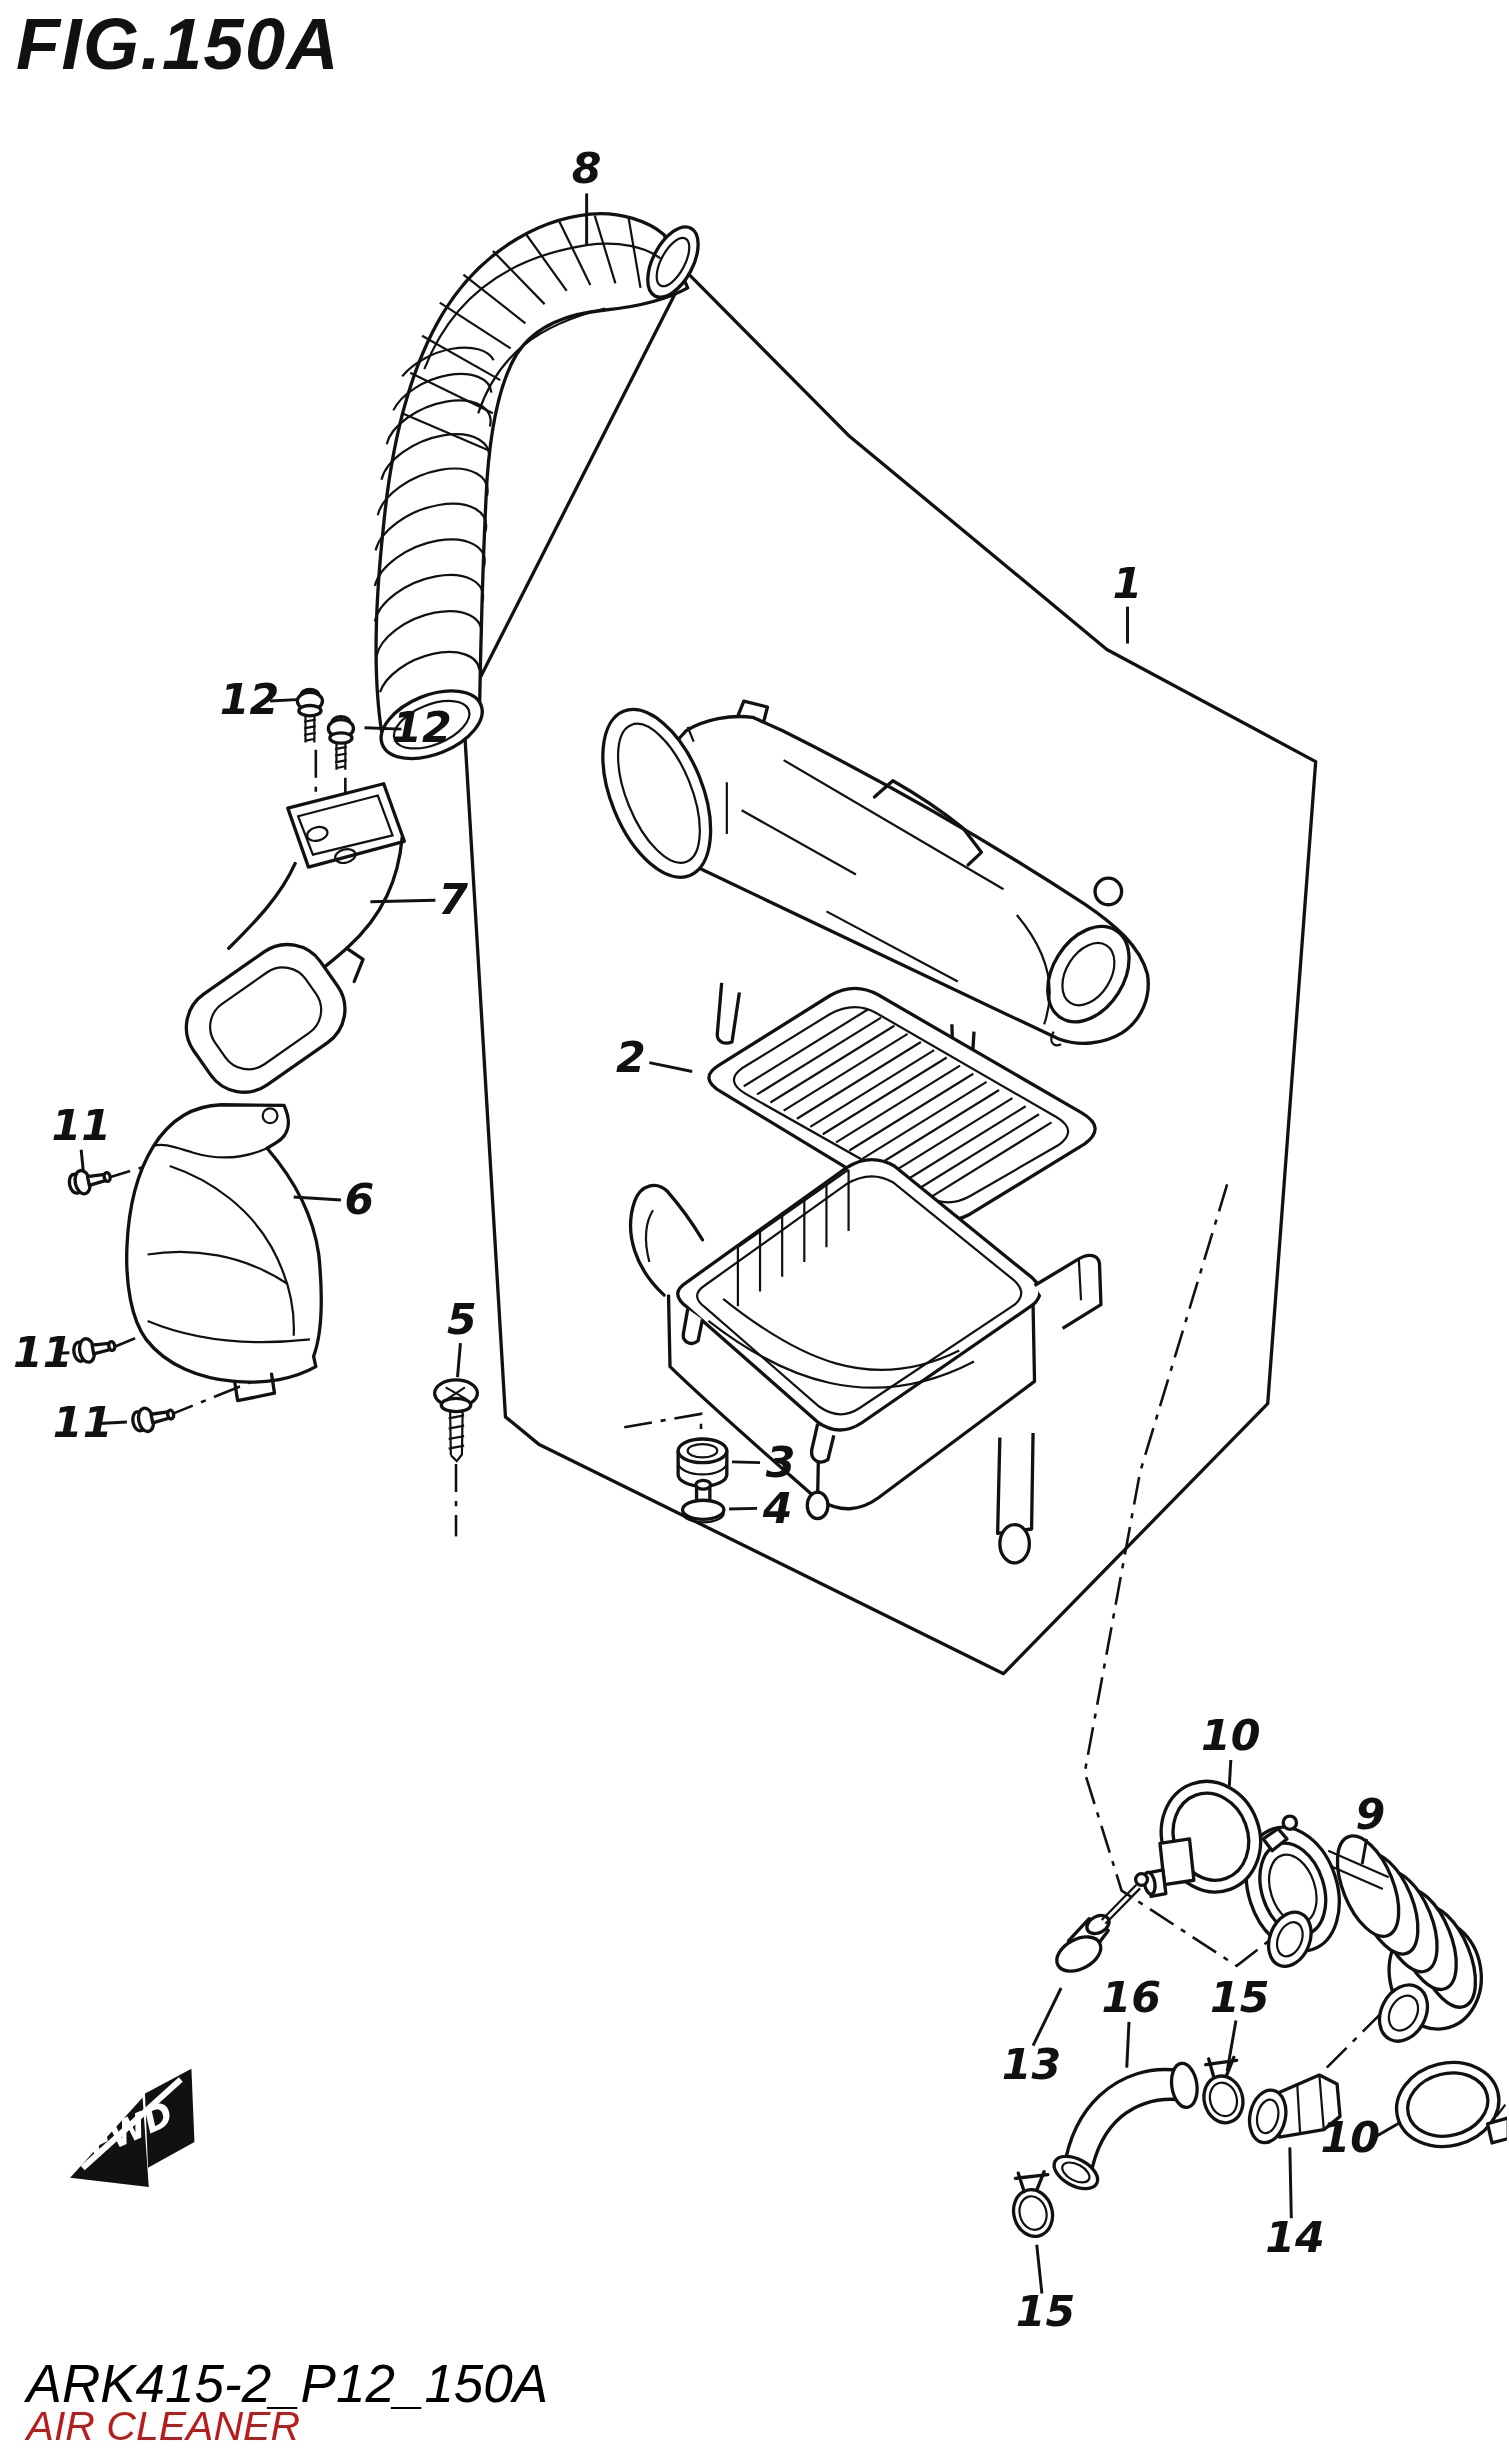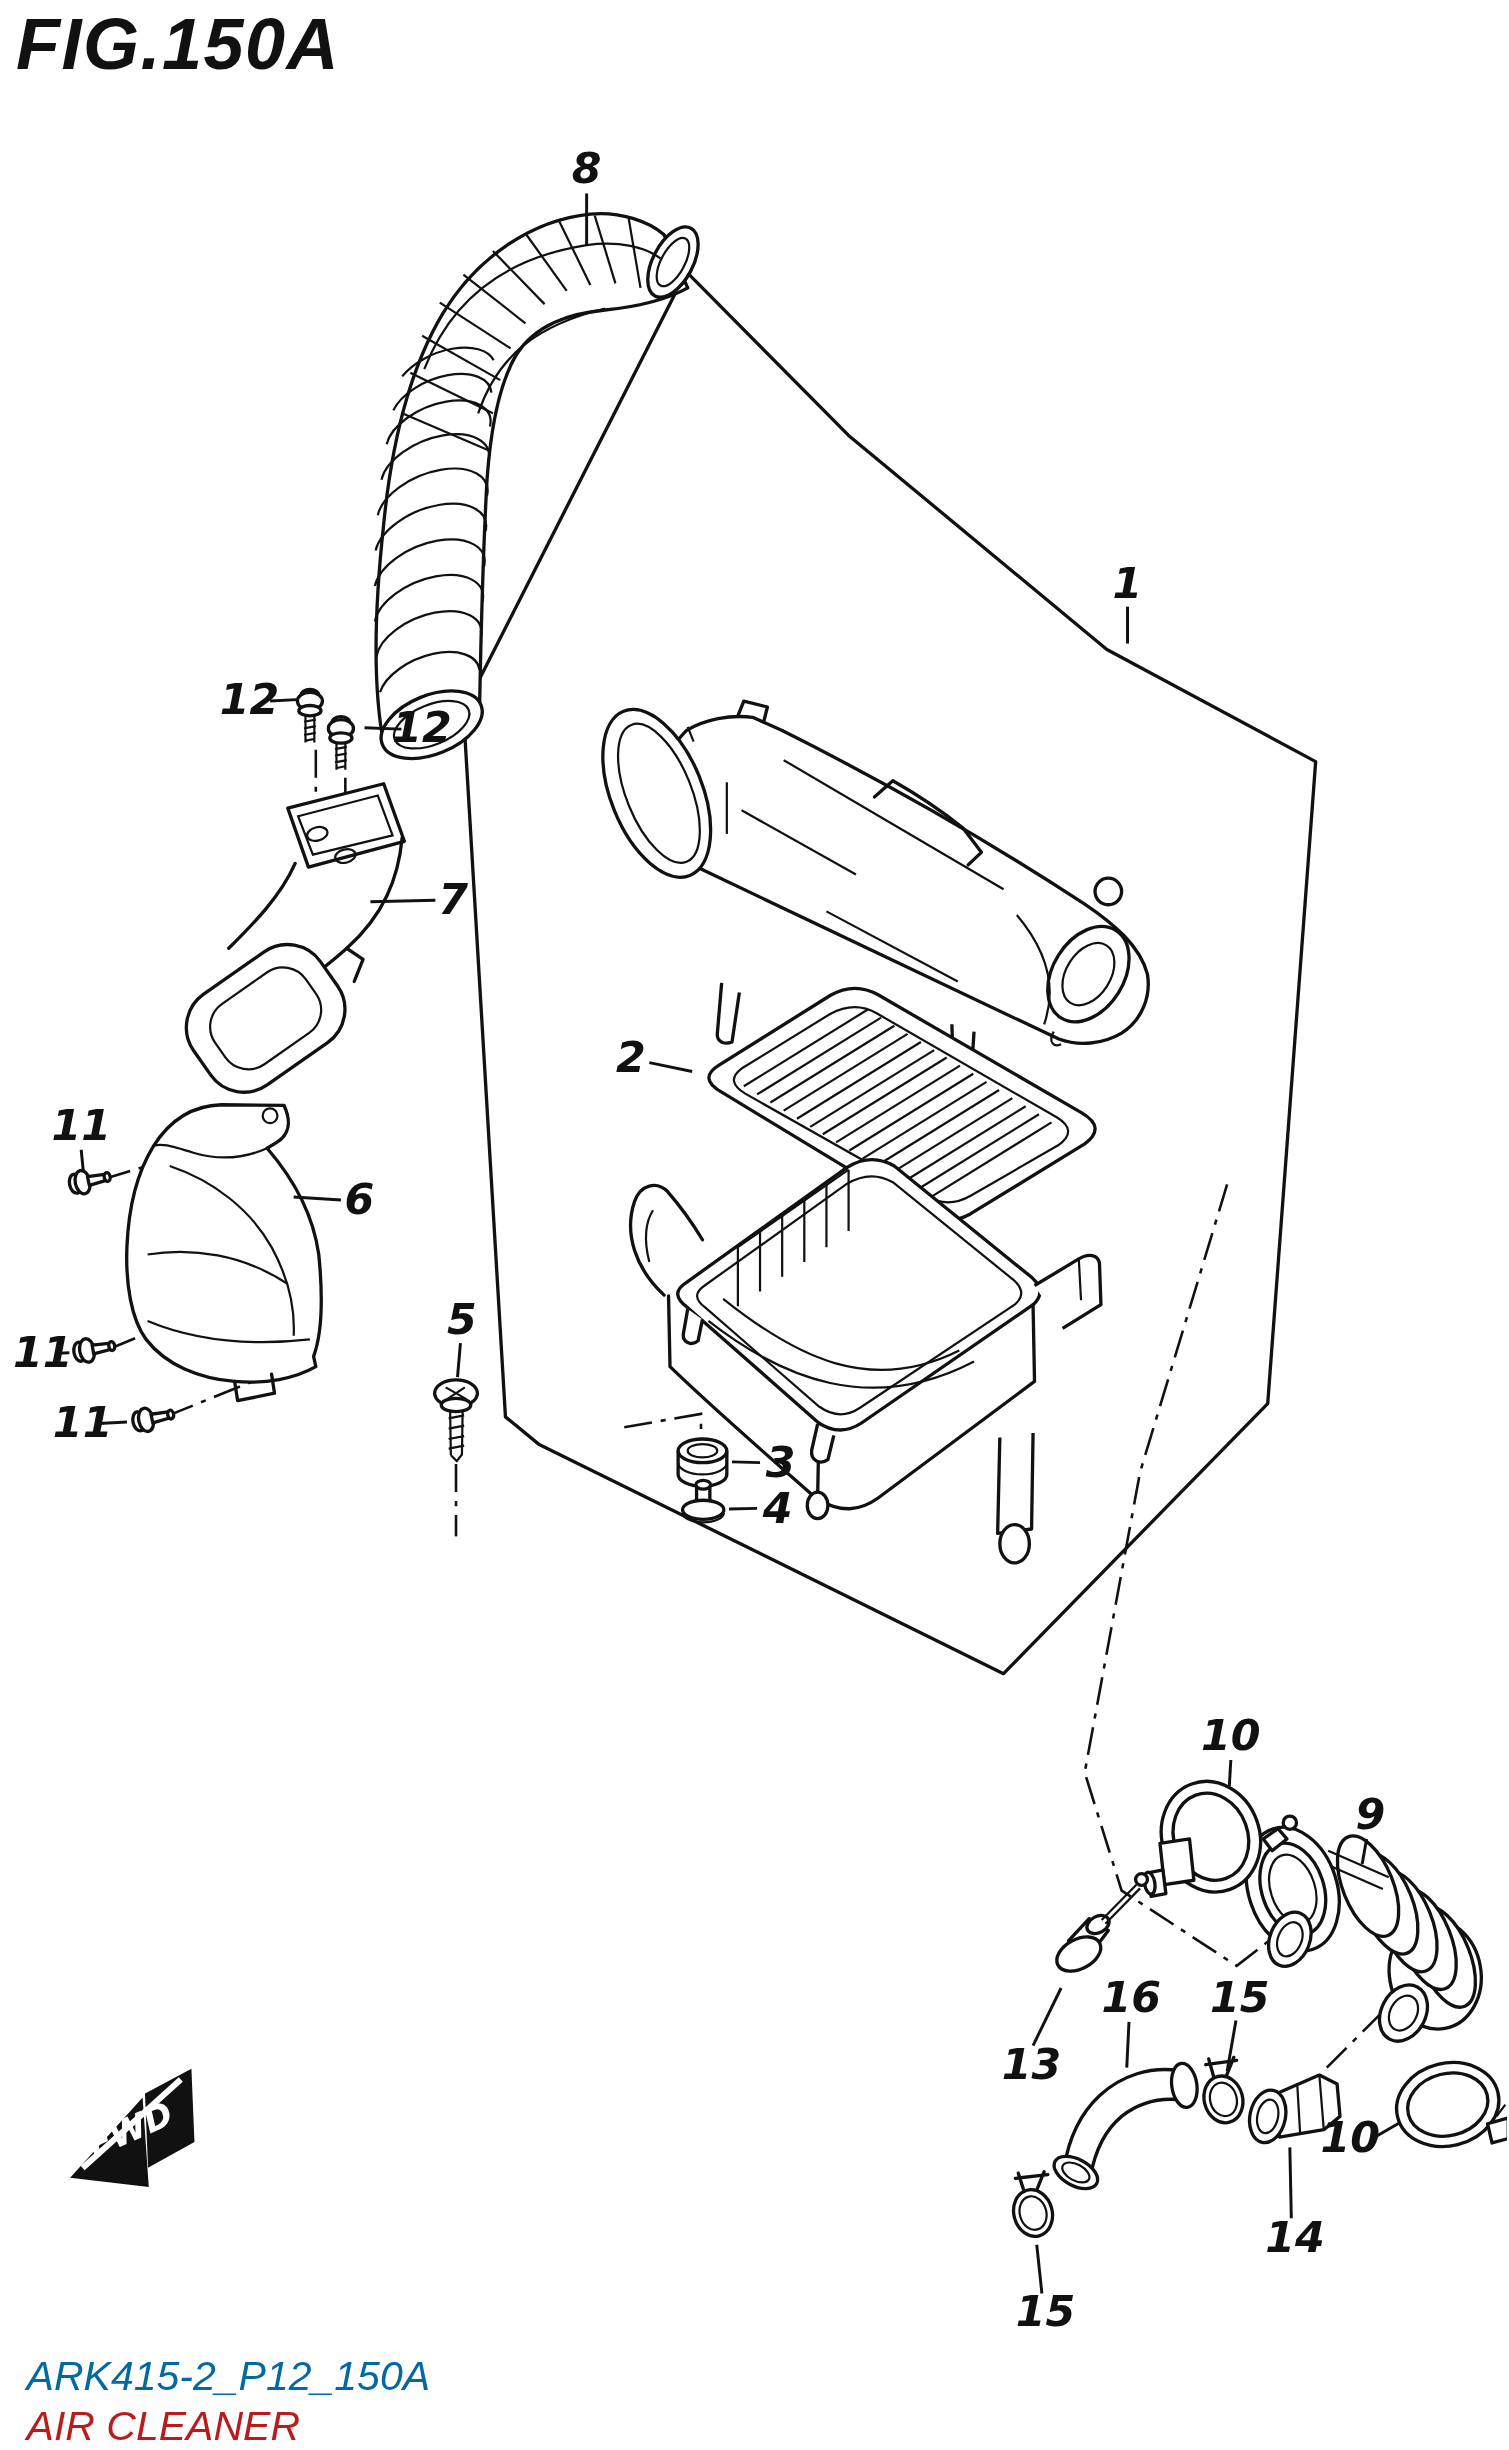--- a/index.html
+++ b/index.html
@@ -1,20 +1,20 @@
 <!DOCTYPE html>
 <html style="font-size:11.8px"><head>
 <meta charset="utf-8">
 <style>
   html,body{margin:0;padding:0;background:#ffffff;}
   #page{position:relative;width:1507px;height:2450px;background:#ffffff;overflow:hidden;
         font-family:"Liberation Sans", sans-serif;}
   #fig-title{position:absolute;left:16px;top:3px;font-size:72px;font-style:italic;
              font-weight:600;letter-spacing:1.5px;color:#111;}
-  #footer-code{position:absolute;left:26.6px;top:2353px;font-size:41px;font-style:italic;color:#0369a1;}
+  #footer-code{position:absolute;left:26.6px;top:2353px;font-size:53px;font-style:italic;color:#000000;}
   #footer-title{position:absolute;left:26.6px;top:2403px;font-size:41px;font-style:italic;color:#b91c1c;}
   svg{position:absolute;left:0;top:0;}
   .ln{stroke:#111;stroke-width:4.5;fill:none;stroke-linecap:round;stroke-linejoin:round;}
   .fw{stroke:#111;stroke-width:4.5;fill:#fff;stroke-linejoin:round;}
   .thin{stroke:#111;stroke-width:3;fill:none;}
   .leader{stroke:#111;stroke-width:4;fill:none;}
   .dash{stroke:#111;stroke-width:3.5;fill:none;stroke-dasharray:38 12 7 12;}
   .callout{font-family:"DejaVu Sans","Liberation Sans",sans-serif;font-size:58px;
            font-style:italic;font-weight:bold;fill:#111;}
   .fwdtxt{font-family:"DejaVu Sans","Liberation Sans",sans-serif;font-size:46px;

